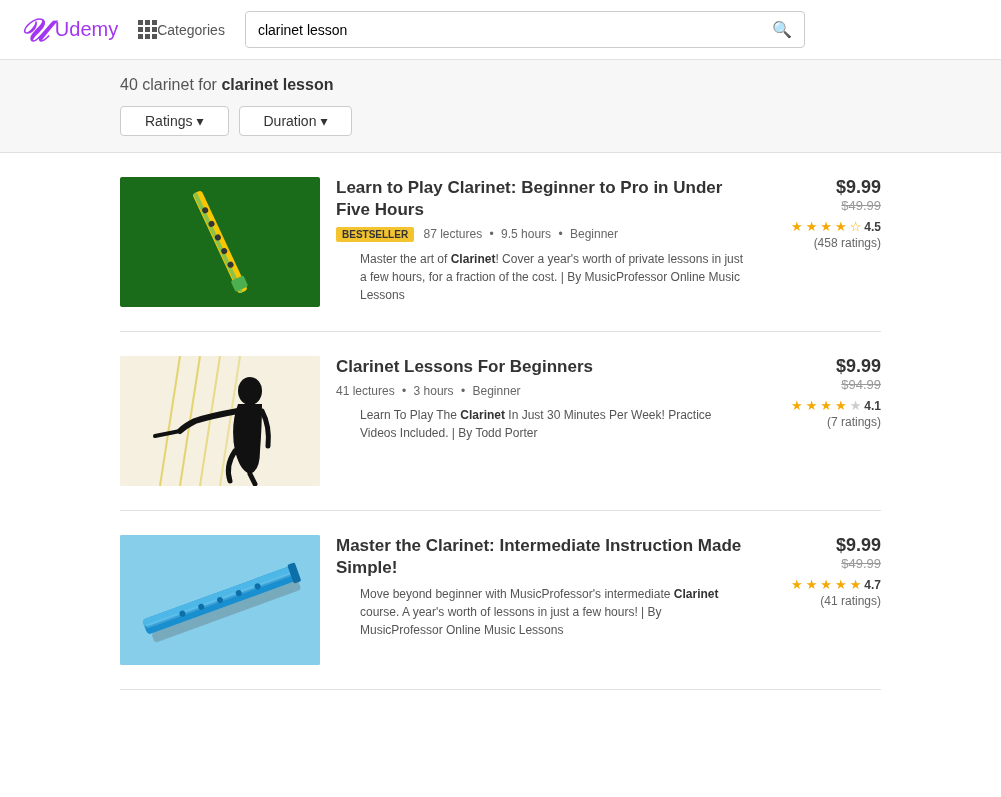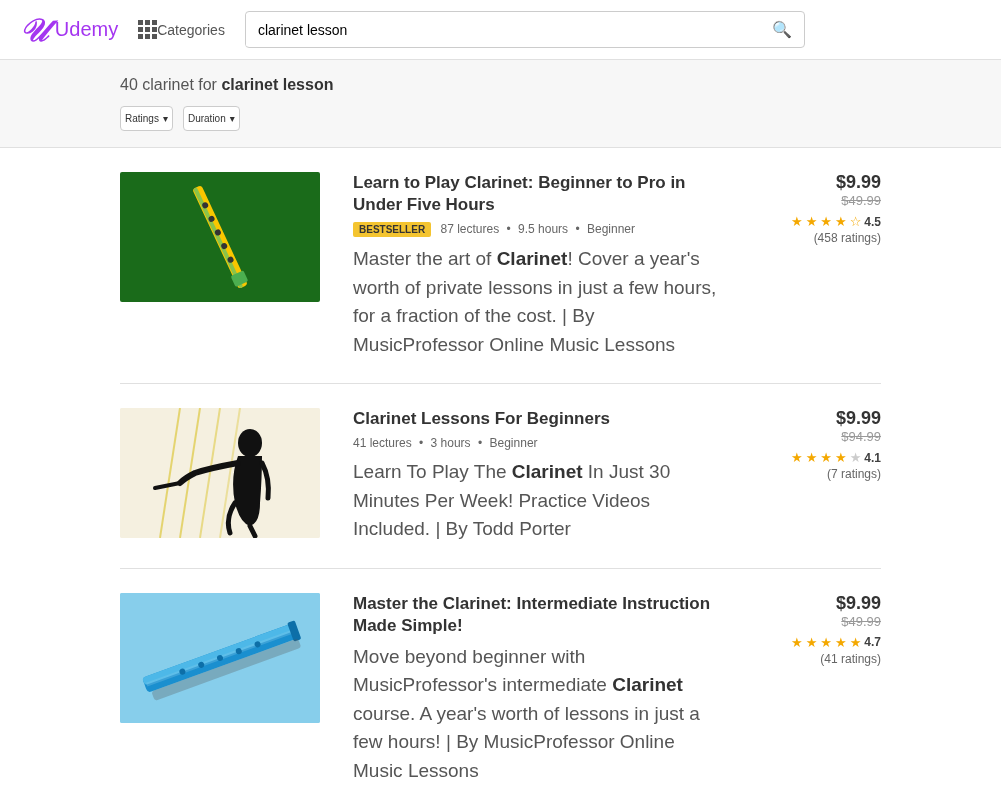--- a/index.html
+++ b/index.html
@@ -91,39 +91,39 @@
     }
     .results-text strong { color: #333; }
     .filter-row {
       display: flex;
       gap: 10px;
     }
     .filter-btn {
       border: 1px solid #ccc;
       background: #fff;
       border-radius: 4px;
-      padding: 6px 4px;
-      font-size: 10px;
+      padding: 6px 24px;
+      font-size: 14px;
       cursor: pointer;
       display: flex;
       align-items: center;
       gap: 4px;
       color: #333;
     }
 
     
     .course-list {
       padding: 0 120px;
     }
     .course-item {
       display: flex;
       align-items: flex-start;
       padding: 24px 0;
       border-bottom: 1px solid #e0e0e0;
-      gap: 33px;
+      gap: 16px;
     }
     .course-thumb {
       width: 200px;
       height: 130px;
       flex-shrink: 0;
       object-fit: cover;
       border-radius: 2px;
     }
     .thumb-1 {
       background: #1a6b1a;
@@ -169,23 +169,24 @@
       margin-right: 6px;
       text-transform: uppercase;
     }
     .course-meta {
       font-size: 12px;
       color: #666;
       margin-bottom: 8px;
     }
     .course-meta .dot { margin: 0 4px; }
     .course-desc {
-      font-size: 19px;
+      font-size: 12px;
       color: #555;
       line-height: 1.5;
+      margin-left: 24px;
     }
     .course-desc strong { color: #333; }
     .course-price-col {
       text-align: right;
       flex-shrink: 0;
       width: 120px;
     }
     .price-current {
       font-size: 18px;
       font-weight: bold;

